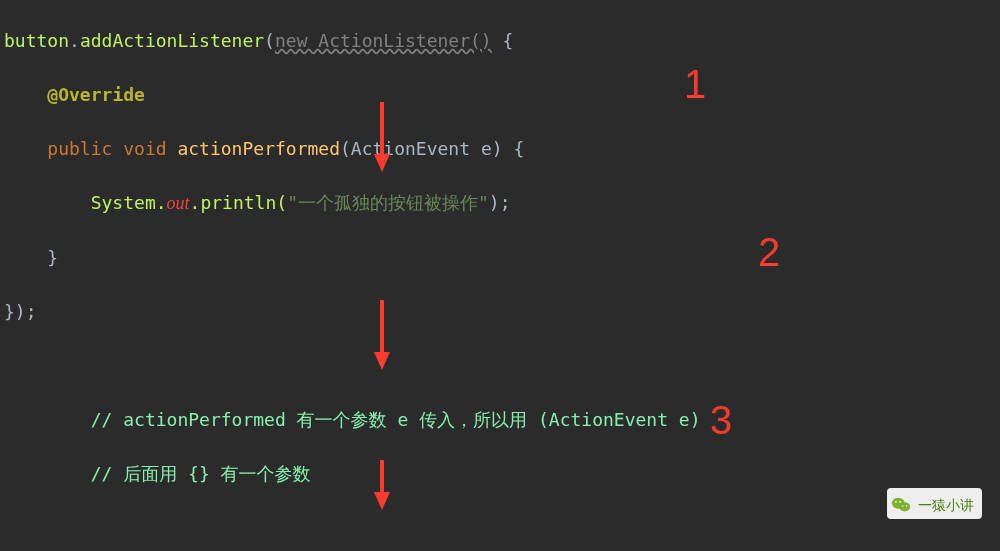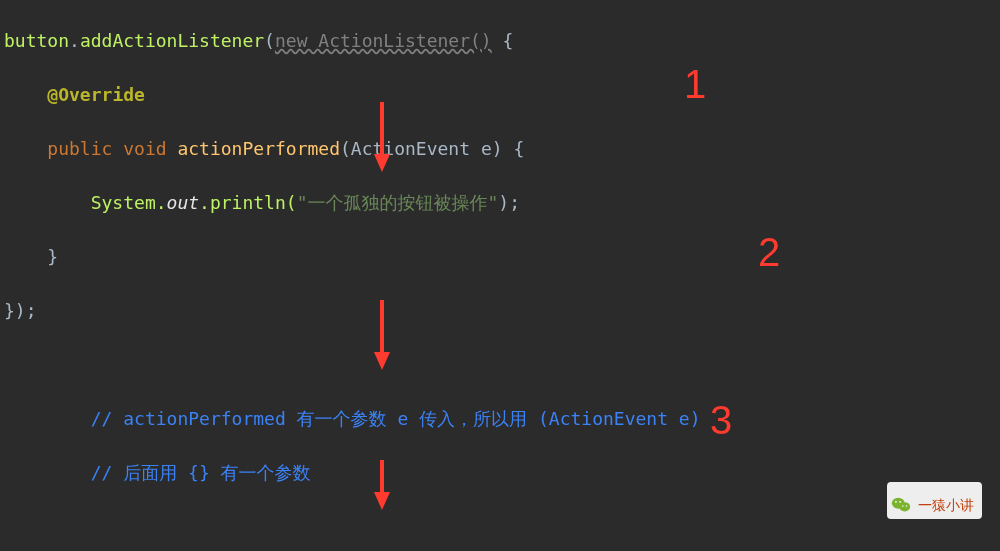--- a/index.html
+++ b/index.html
@@ -17,23 +17,23 @@
     .code-area {
       padding: 0 0 0 4px;
       white-space: pre;
     }
     .line { display: block; }
     .kw-orange { color: #cc7832; margin-top: 40px; }
     .kw-yellow { color: #bbb529; font-weight: bold; }
     .ident { color: #bef264; }
     .method { color: #ffc66d; text-align: right; }
     .punct { color: #a9b7c6; }
-    .comment { color: #3b82f6; }
+    .comment { color: #86efac; }
     .string { color: #6a8759; }
-    .static { color: #e5e5e5; font-style: italic; }
+    .static { color: #ef4444; font-style: italic; font-family: Liberation Serif, serif; }
     .new-under { color: #808080; text-decoration: underline; text-decoration-style: wavy; text-decoration-color: #808080; }
     
     .big-num {
       position: absolute;
       color: #ff3b30;
       font-size: 40px;
       font-family: sans-serif;
       font-weight: 400;
     }
     .num1 { top: 54px; left: 684px; }
@@ -48,25 +48,25 @@
     .arrow1 { top: 102px; }
     .arrow2 { top: 300px; }
     .arrow3 { top: 460px; }
     
     .footer-badge {
       position: absolute;
       bottom: 32px;
       right: 18px;
       background: rgba(255,255,255,0.92);
       border-radius: 4px;
-      padding: 12px 8px 3px 3px;
+      padding: 6px 8px 3px 3px;
       display: flex;
       align-items: center;
       gap: 6px;
-      color: #c2410c;
+      color: #4d7c0f;
       font-size: 14px;
       font-family: sans-serif;
     }
     .footer-badge .wechat-icon {
       width: 22px;
       height: 22px;
       display: flex;
       align-items: center;
       justify-content: center;
     }

